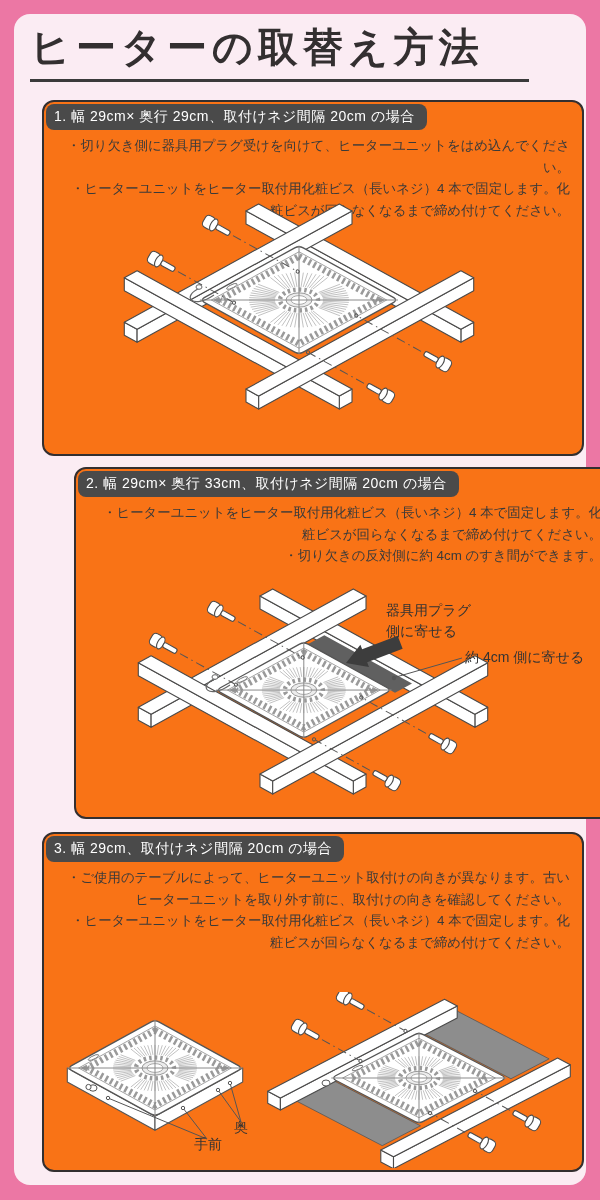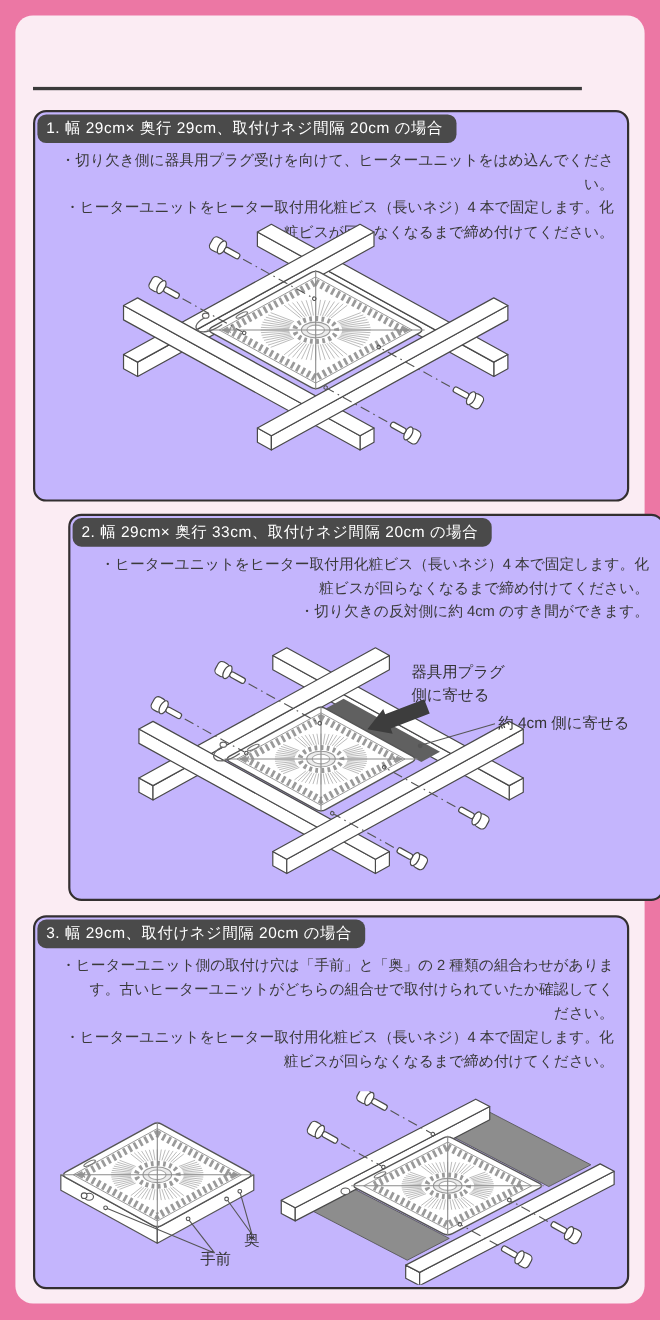--- a/index.html
+++ b/index.html
@@ -15,22 +15,22 @@
   .title{
     position:absolute;left:16px;top:6px;margin:0;
     font-size:40px;font-weight:700;letter-spacing:5px;color:#332f30;
     white-space:nowrap;
   }
   .underline{
     position:absolute;left:16px;top:65px;width:499px;height:0;
     border-top:3px solid #3a3a3a;
   }
   .panel{
-    position:absolute;left:16px;width:538px;
-    background:#c4b5fd;border:2px solid #332f30;border-radius:12px;
+    position:absolute;left:28px;width:538px;
+    background:#f97316;border:2px solid #332f30;border-radius:12px;
   }
   #sec1{top:86px;height:352px;}
   #sec2{top:453px;height:348px;margin-left:32px;}
   #sec3{top:818px;height:336px;}
   .sec-head{
     display:inline-block;margin:2px 0 0 2px;
     background:#4a4a4a;color:#ffffff;
     font-size:14px;line-height:1.2;letter-spacing:0.5px;
     padding:4px 12px 5px 8px;border-radius:8px;
     white-space:nowrap;
@@ -46,20 +46,21 @@
   #ill3{top:158px;}
   .ill-label{
     position:absolute;font-size:14px;line-height:1.5;color:#333;
     white-space:pre-line;
   }
 </style>
 </head>
 <body>
 
 <div class="canvas">
+  <h1 class="title">ヒーターの取替え方法</h1>
   <div class="underline"></div>
 
   <section class="panel" id="sec1">
     <div class="sec-head">1. 幅 29cm× 奥行 29cm、取付けネジ間隔 20cm の場合</div>
     <div class="bullets">
       <div class="bullet">・切り欠き側に器具用プラグ受けを向けて、ヒーターユニットをはめ込んでください。</div>
       <div class="bullet">・ヒーターユニットをヒーター取付用化粧ビス（長いネジ）4 本で固定します。化粧ビスが回らなくなるまで締め付けてください。</div>
     </div>
     <svg id="ill1" class="ill" width="538" height="258" viewBox="0 0 538 258">
         <g fill="#fff" stroke="#4a4a4a" stroke-width="1.1" stroke-linejoin="round">
@@ -322,21 +323,21 @@
         <circle cx="318" cy="96" r="2.2" fill="#555"></circle>
       </svg>
     <div class="ill-label" style="left:310px;top:131px">器具用プラグ
 側に寄せる</div>
     <div class="ill-label" style="left:389px;top:178px">約 4cm 側に寄せる</div>
   </section>
 
   <section class="panel" id="sec3">
     <div class="sec-head">3. 幅 29cm、取付けネジ間隔 20cm の場合</div>
     <div class="bullets">
-      <div class="bullet">・ヒーターユニット側の取付け穴は「手前」と「奥」の 2 種類の組合わせがあります。古いヒーターユニットがどちらの組合せで取付けられていたか確認してください。</div>
+      <div class="bullet">・ご使用のテーブルによって、ヒーターユニット取付けの向きが異なります。古いヒーターユニットを取り外す前に、取付けの向きを確認してください。</div>
       <div class="bullet">・ヒーターユニットをヒーター取付用化粧ビス（長いネジ）4 本で固定します。化粧ビスが回らなくなるまで締め付けてください。</div>
     </div>
     <svg id="ill3" class="ill" width="538" height="176" viewBox="0 0 538 176">
         <g fill="#fff" stroke="#555" stroke-width="1.1" stroke-linejoin="round">
           <polygon points="23.3,76.0 111.0,124.2 111.0,138.2 23.3,90.0"></polygon>
           <polygon points="111.0,124.2 198.7,76.0 198.7,90.0 111.0,138.2"></polygon>
         </g>
         <g transform="translate(111,76) scale(1,0.55) rotate(45)">
           <rect x="-62" y="-62" width="124" height="124" rx="6" fill="#fff" stroke="#555" stroke-width="1.3" vector-effect="non-scaling-stroke"></rect>
           <rect x="-54" y="-54" width="108" height="108" fill="none" stroke="#8a8a8a" stroke-width="0.8" vector-effect="non-scaling-stroke"></rect>

